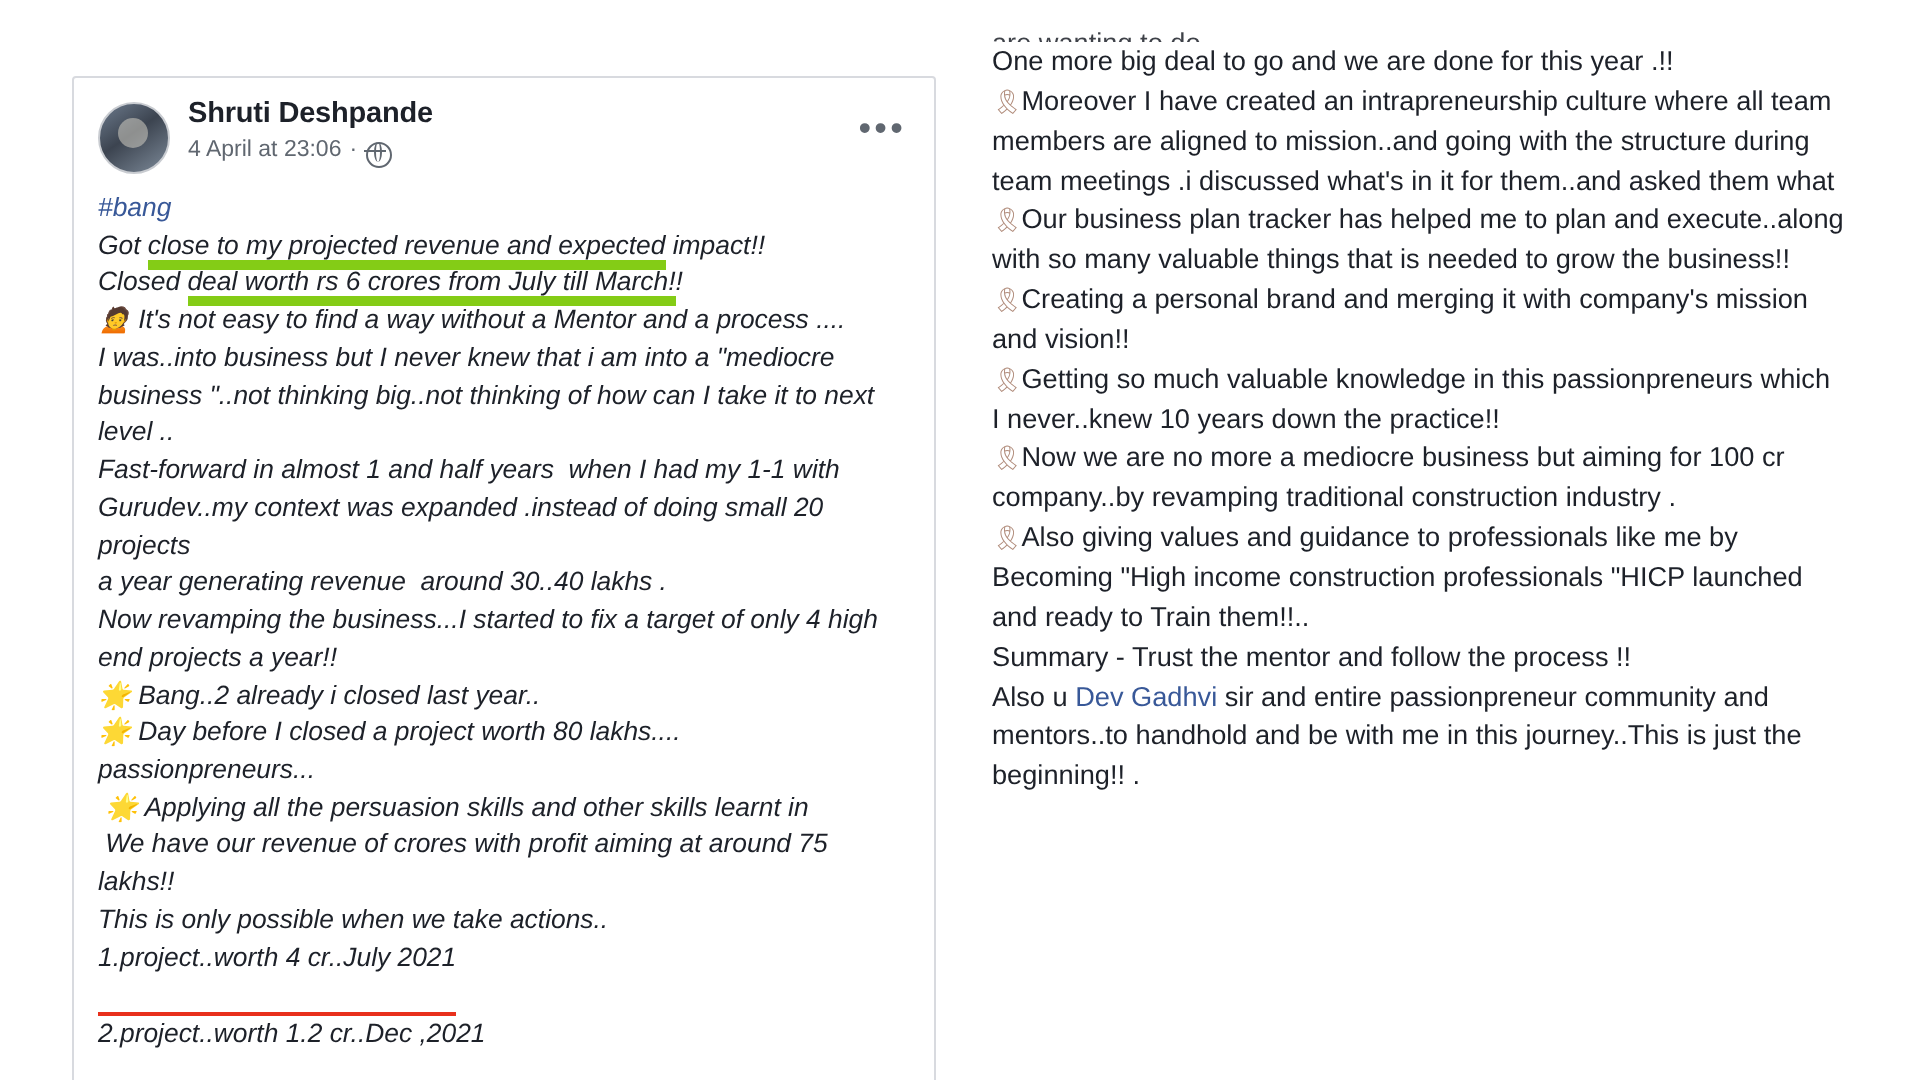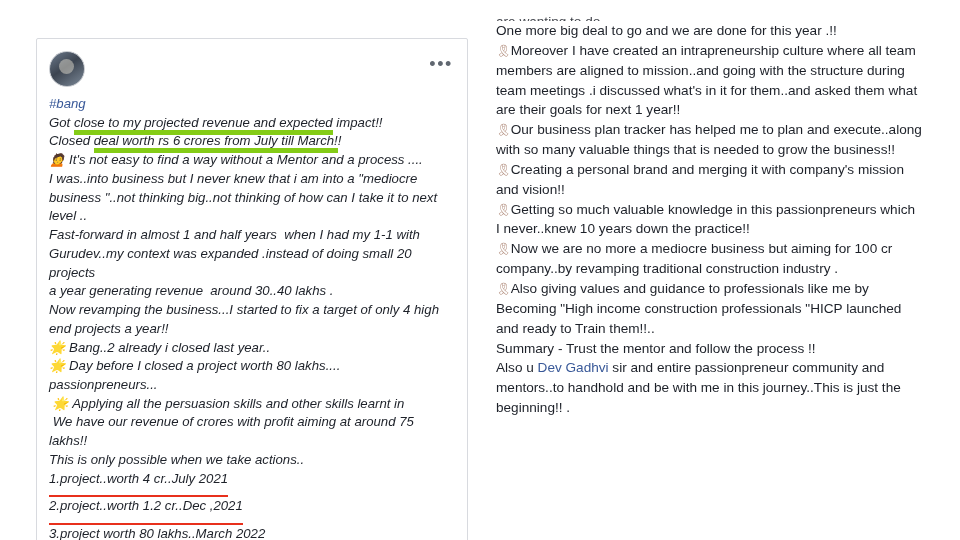--- a/index.html
+++ b/index.html
@@ -131,21 +131,21 @@
     font-style: italic;
   }
   .u-line {
     border-bottom: 5px solid #84cc16;
     display: inline;
     padding-bottom: 0px;
   }
   .redline {
     display: inline-block;
     border-bottom: 2.5px solid #e8301c;
-    padding-bottom: 7px;
+    padding-bottom: 18px;
   }
   
   .right-col {
     position: absolute;
     left: 496px;
     top: 12px;
     width: 434px;
     font-size: 13.6px;
     line-height: 1.46;
     color: #1d2129;
@@ -172,20 +172,28 @@
 </style>
 </head>
 <body>
 
 <div id="page">
 
   <div class="post-card">
 
     <div class="post-header">
       <div class="avatar"></div>
+      <div class="name-block">
+        <div class="author-name">Shruti Deshpande</div>
+        <div class="meta-row">
+          <span>4 April at 23:06</span>
+          <span class="meta-dot">·</span>
+          <span class="globe-icon"></span>
+        </div>
+      </div>
       <div class="more-dots">•••</div>
     </div>
 
     <div class="post-body">
       <p class="post-line hashtag">#bang</p>
       <p class="post-line">Got <span class="u-line">close to my projected revenue and expected</span> impact!!</p>
       <p class="post-line">Closed <span class="u-line">deal worth rs 6 crores from July till March!</span>!</p>
       <p class="post-line">🙍 It's not easy to find a way without a Mentor and a process ....</p>
       <p class="post-line">I was..into business but I never knew that i am into a "mediocre</p>
       <p class="post-line">business "..not thinking big..not thinking of how can I take it to next</p>
@@ -206,21 +214,20 @@
       <p class="post-line"><span class="redline">3.project worth 80 lakhs..March 2022</span></p>
     </div>
   </div>
 
   <div class="right-col">
     <div class="clip-top">are wanting to do..</div>
     <p>One more big deal to go and we are done for this year .!!</p>
     <p><span class="bullet-ribbon">🎗</span><span>Moreover I have created an intrapreneurship culture where all team</span></p>
     <p>members are aligned to mission..and going with the structure during</p>
     <p>team meetings .i discussed what's in it for them..and asked them what</p>
-    <p>are their goals for next 1 year!!</p>
     <p><span class="bullet-ribbon">🎗</span><span>Our business plan tracker has helped me to plan and execute..along</span></p>
     <p>with so many valuable things that is needed to grow the business!!</p>
     <p><span class="bullet-ribbon">🎗</span><span>Creating a personal brand and merging it with company's mission</span></p>
     <p>and vision!!</p>
     <p><span class="bullet-ribbon">🎗</span><span>Getting so much valuable knowledge in this passionpreneurs which</span></p>
     <p>I never..knew 10 years down the practice!!</p>
     <p><span class="bullet-ribbon">🎗</span><span>Now we are no more a mediocre business but aiming for 100 cr</span></p>
     <p>company..by revamping traditional construction industry .</p>
     <p><span class="bullet-ribbon">🎗</span><span>Also giving values and guidance to professionals like me by</span></p>
     <p>Becoming  "High income construction professionals "HICP launched</p>

